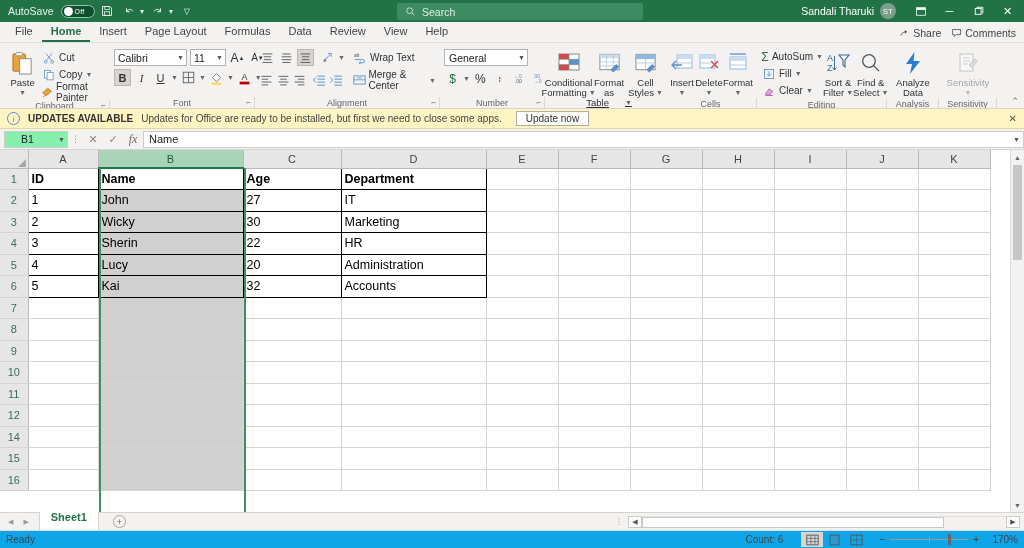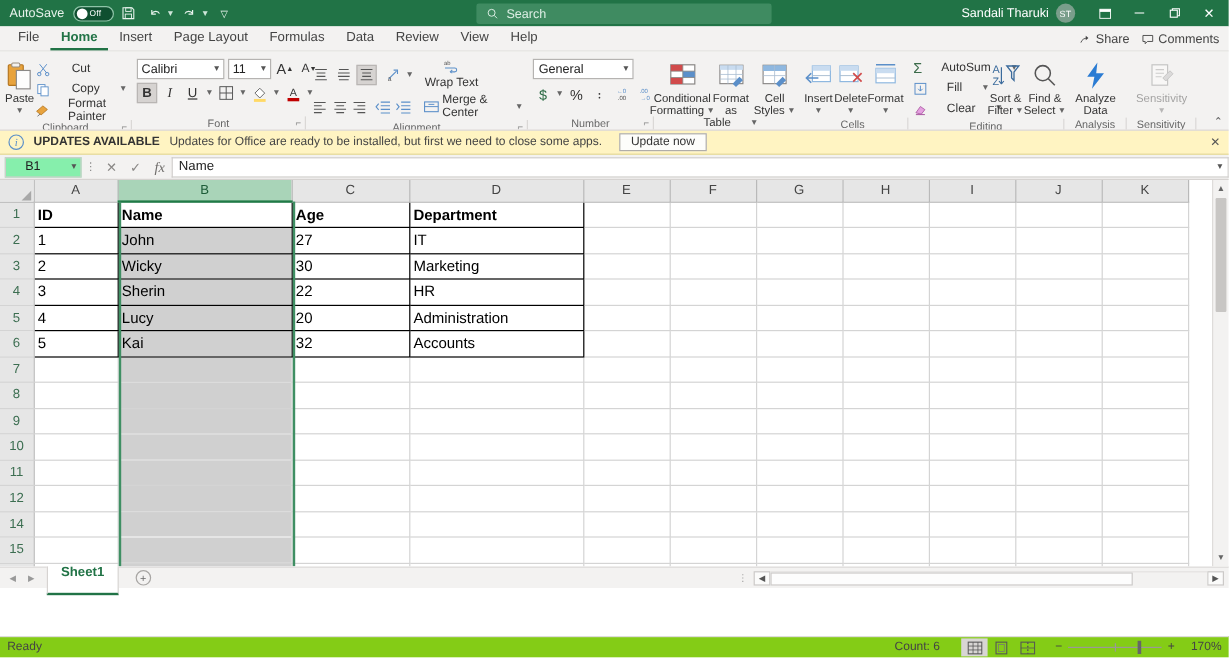--- a/index.html
+++ b/index.html
@@ -70,21 +70,21 @@
     border-right:1px solid #dad8d6; position:relative;
   }
   .grp:last-child .grp-label { border-right:none; }
   .dlg { position:absolute; right:3px; bottom:0px; font-size:8px; color:#888; }
 
   .bigbtn {
     display:flex; flex-direction:column; align-items:center; justify-content:flex-start;
     width:48px; padding-top:1px; font-size:9.5px; color:#333; text-align:center; line-height:10px;
   }
   .bigbtn .ic { height:30px; display:flex; align-items:center; justify-content:center; }
-  .smrow { display:flex; align-items:center; gap:16px; height:17px; font-size:10px; color:#333; }
+  .smrow { display:flex; align-items:center; gap:3px; height:17px; font-size:10px; color:#333; }
   .smrow .ic { width:15px; display:flex; align-items:center; justify-content:center; }
   .car { font-size:7px; color:#666; }
   .col { display:flex; flex-direction:column; justify-content:flex-start; }
 
   .fontname {
     width:73px; height:17px; background:#fff; border:1px solid #b5b3b1; font-size:10.5px;
     display:flex; align-items:center; padding-left:3px; color:#222;
   }
   .fontsize {
     width:36px; height:17px; background:#fff; border:1px solid #b5b3b1; font-size:10.5px;
@@ -199,22 +199,22 @@
   .hs-dots { margin-left:auto; font-size:8px; color:#999; padding-right:4px; letter-spacing:1px;}
   .hscroll { display:flex; align-items:center; width:396px; padding-right:4px; }
   .hs-arrow { width:14px; height:12px; border:1px solid #cbc9c7; background:#fbfbfa;
               display:flex; align-items:center; justify-content:center; font-size:7px; color:#555; }
   .hs-track { flex:1; height:12px; background:#f3f2f1; border-top:1px solid #e4e2e0; position:relative; }
   .hs-thumb { position:absolute; left:0; top:0; bottom:0; width:83%; background:#fdfdfd;
               border:1px solid #cbc9c7; }
 
   
   .statusbar {
-    height:18px; background:#84cc16; flex:0 0 18px; display:flex; align-items:center;
-    border-top:1px solid #dedcda; font-size:10px; color:#444; padding:0 6px;margin-top:40px;
+    height:18px; background:#0ea5e9; flex:0 0 18px; display:flex; align-items:center;
+    border-top:1px solid #dedcda; font-size:10px; color:#444; padding:0 6px;
   }
   .st-count { margin-left:auto; margin-right:18px; }
   .viewbtn { width:22px; height:15px; display:flex; align-items:center; justify-content:center;
              color:#555; font-size:11px; }
   .viewbtn.on { background:#d8d6d4; }
   .zoomwrap { display:flex; align-items:center; gap:5px; margin-left:12px; }
   .zoom-track { width:78px; height:1px; background:#9b9996; position:relative; }
   .zoom-mid { position:absolute; left:39px; top:-3px; width:1px; height:7px; background:#9b9996; }
   .zoom-thumb { position:absolute; left:58px; top:-5px; width:3px; height:11px; background:#666; }
   .zoom-pct { width:34px; text-align:right; font-size:10px; }
@@ -440,21 +440,21 @@
               </svg>
           </span>
           <span class="sqbtn" style="margin-left:3px;">
             <svg width="14" height="13" viewBox="0 0 16 16">
                 <path d="M3 12L11 4" stroke="#5b8fc9" stroke-width="1.2"></path>
                 <text x="2" y="14" font-size="7" fill="#555" font-family="Liberation Sans">a</text>
                 <path d="M8 3h4v4" fill="none" stroke="#5b8fc9" stroke-width="1.1"></path>
               </svg>
           </span>
           <span class="car">▼</span>
-          <span style="display:flex; align-items:center; gap:3px; margin-left:7px; font-size:10px;flex-direction:column;">
+          <span style="display:flex; align-items:center; gap:3px; margin-left:7px; font-size:10px;">
             <span class="ic">
               <svg width="13" height="12" viewBox="0 0 16 14">
                   <text x="0" y="6" font-size="6" fill="#555" font-family="Liberation Sans">ab</text>
                   <path d="M1 9h10a2 2 0 010 4H7" fill="none" stroke="#5b8fc9" stroke-width="1.1"></path>
                   <path d="M8.5 11l-2 2 2 2" fill="none" stroke="#5b8fc9" stroke-width="1.1"></path>
                 </svg>
             </span>
             <span>Wrap Text</span>
           </span>
         </div>
@@ -557,21 +557,21 @@
         <div class="bigbtn" style="width:38px;">
           <span class="ic">
             <svg width="23" height="22" viewBox="0 0 24 22">
                 <rect x="2" y="2" width="20" height="16" fill="#fff" stroke="#8a8886" stroke-width="1"></rect>
                 <rect x="2" y="2" width="20" height="4" fill="#c9dcf0"></rect>
                 <path d="M2 10h20M2 14h20M9 2v16M16 2v16" stroke="#a9bdd1" stroke-width=".7"></path>
                 <path d="M13 18l6-6 3 3-6 6z" fill="#5b8fc9"></path>
               </svg>
           </span>
           <span>Format as</span>
-          <span style="display:flex; gap:16px;">
+          <span style="display:flex; gap:16px;text-decoration:underline;">
             <span>Table</span>
             <span class="car">▼</span>
           </span>
         </div>
         <div class="bigbtn" style="width:35px;">
           <span class="ic">
             <svg width="23" height="22" viewBox="0 0 24 22">
                 <rect x="2" y="2" width="20" height="16" fill="#fff" stroke="#8a8886" stroke-width="1"></rect>
                 <rect x="2" y="2" width="20" height="5" fill="#8fb8e0"></rect>
                 <path d="M2 11h20M12 2v16" stroke="#a9bdd1" stroke-width=".7"></path>

